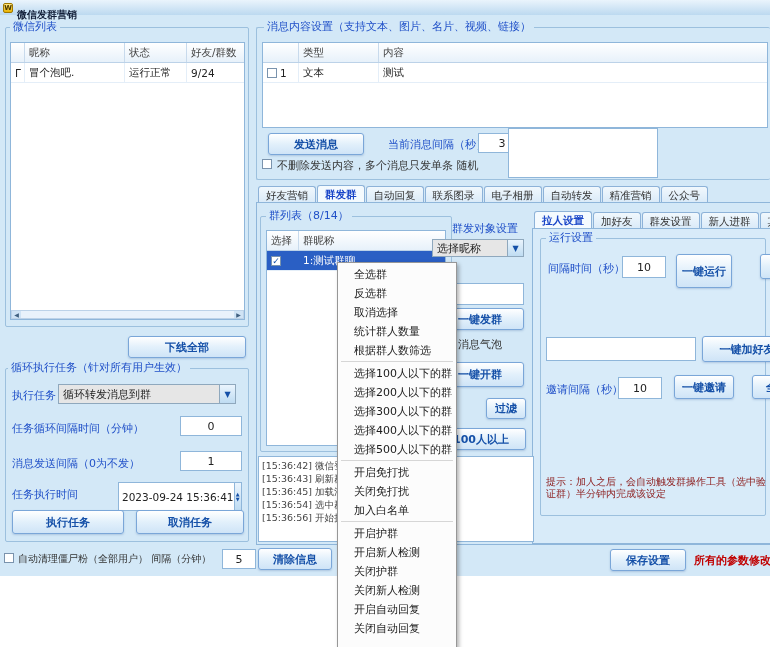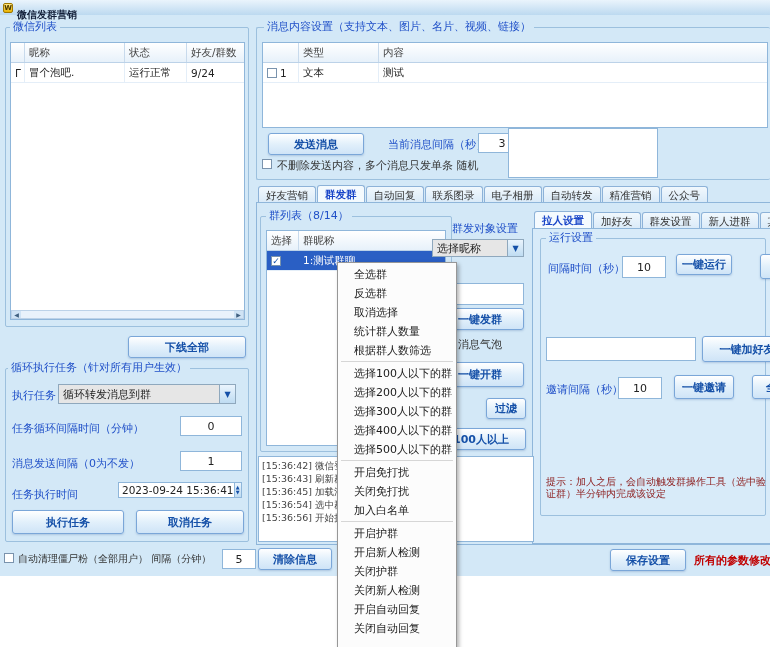--- a/index.html
+++ b/index.html
@@ -119,21 +119,21 @@
     <div class="arrow">▼</div>
   </div>
 
   <div class="lbl" style="left:12px;top:421px;">任务循环间隔时间（分钟）</div>
   <div class="input" style="left:180px;top:416px;width:62px;height:20px;">0</div>
 
   <div class="lbl" style="left:12px;top:456px;">消息发送间隔（0为不发）</div>
   <div class="input" style="left:180px;top:451px;width:62px;height:20px;">1</div>
 
   <div class="lbl" style="left:12px;top:487px;">任务执行时间</div>
-  <div class="input left" style="left:118px;top:482px;width:124px;height:16px;padding-left:0;">
+  <div class="input left" style="left:118px;top:482px;width:124px;height:29px;padding-left:0;">
     <span style="flex:1;padding-left:3px;font-size:10.5px;">2023-09-24 15:36:41</span>
     <span class="spin">
           <span>▲</span>
           <span>▼</span>
         </span>
   </div>
 
   <div class="btn" style="left:12px;top:510px;width:112px;height:24px;">执行任务</div>
   <div class="btn" style="left:136px;top:510px;width:108px;height:24px;">取消任务</div>
 
@@ -213,21 +213,21 @@
     <div class="tab">群发设置</div>
     <div class="tab">新人进群</div>
     <div class="tab">其他</div>
   </div>
   <div class="panel" style="left:532px;top:228px;width:238px;height:316px;border-right:none;background:#d8ebf9;"></div>
   <div class="gb" style="left:540px;top:238px;width:226px;height:278px;"></div>
   <div class="gb-label" style="left:546px;top:232px;background:#d8ebf9;">运行设置</div>
 
   <div class="lbl" style="left:548px;top:261px;">间隔时间（秒）</div>
   <div class="input" style="left:622px;top:256px;width:44px;height:22px;">10</div>
-  <div class="btn" style="left:676px;top:254px;width:56px;height:21px;">一键运行</div>
+  <div class="btn" style="left:676px;top:254px;width:56px;height:34px;">一键运行</div>
   <div class="btn" style="left:760px;top:254px;width:56px;height:25px;">全自动</div>
 
   <div class="input" style="left:546px;top:337px;width:150px;height:24px;"></div>
   <div class="btn" style="left:702px;top:336px;width:90px;height:26px;">一键加好友</div>
 
   <div class="lbl" style="left:546px;top:382px;">邀请间隔（秒）</div>
   <div class="input" style="left:618px;top:377px;width:44px;height:22px;">10</div>
   <div class="btn" style="left:674px;top:375px;width:60px;height:24px;">一键邀请</div>
   <div class="btn" style="left:752px;top:375px;width:50px;height:24px;">全选</div>
 

